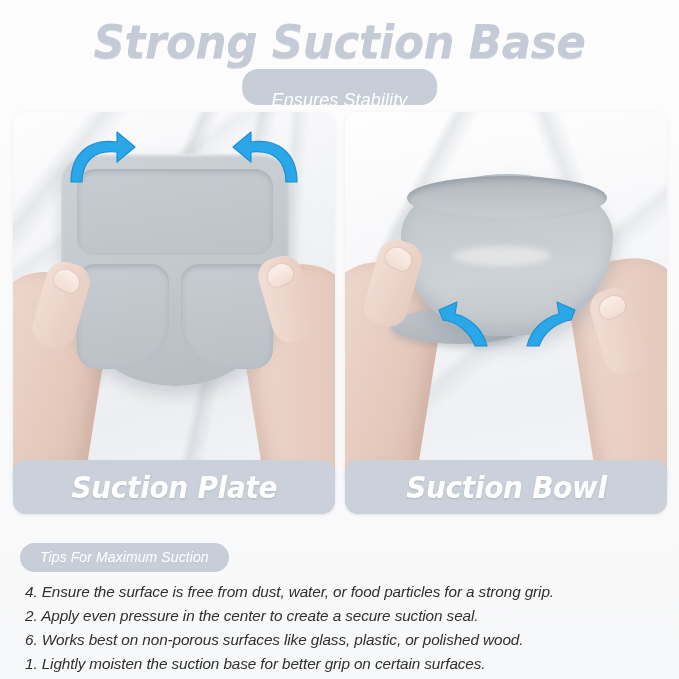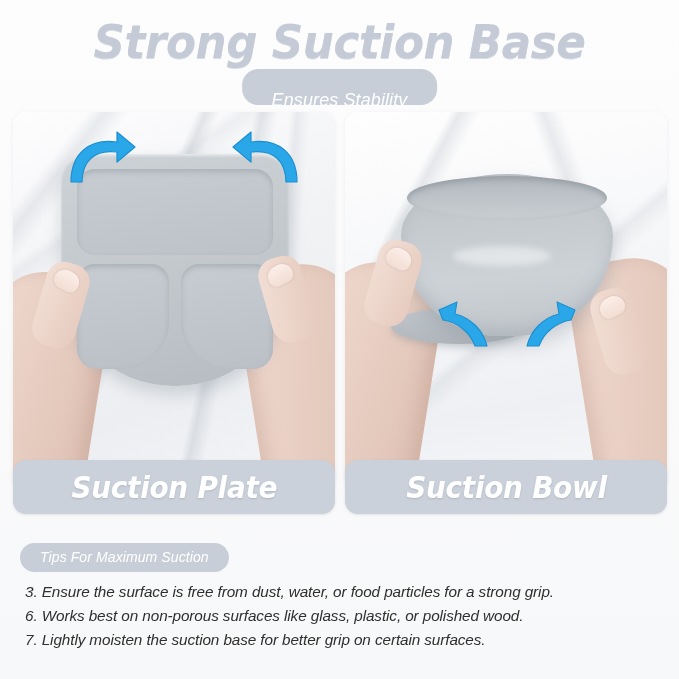--- a/index.html
+++ b/index.html
@@ -342,18 +342,19 @@
   <div class="caption caption-right">
     <span>Suction Bowl</span>
   </div>
   <div class="caption caption-left">
     <span>Suction Plate</span>
   </div>
 
   <div class="tips-pill">Tips For Maximum Suction</div>
 
   <div class="tips-list">
-    <div class="tip-row">3. Ensure the surface is free from dust, water, or food particles for a strong grip.</div>
+    <div class="tip-row">4. Ensure the surface is free from dust, water, or food particles for a strong grip.</div>
+    <div class="tip-row">2. Apply even pressure in the center to create a secure suction seal.</div>
     <div class="tip-row">6. Works best on non-porous surfaces like glass, plastic, or polished wood.</div>
-    <div class="tip-row">7. Lightly moisten the suction base for better grip on certain surfaces.</div>
+    <div class="tip-row">1. Lightly moisten the suction base for better grip on certain surfaces.</div>
   </div>
 
 </div>
 
 </body></html>

